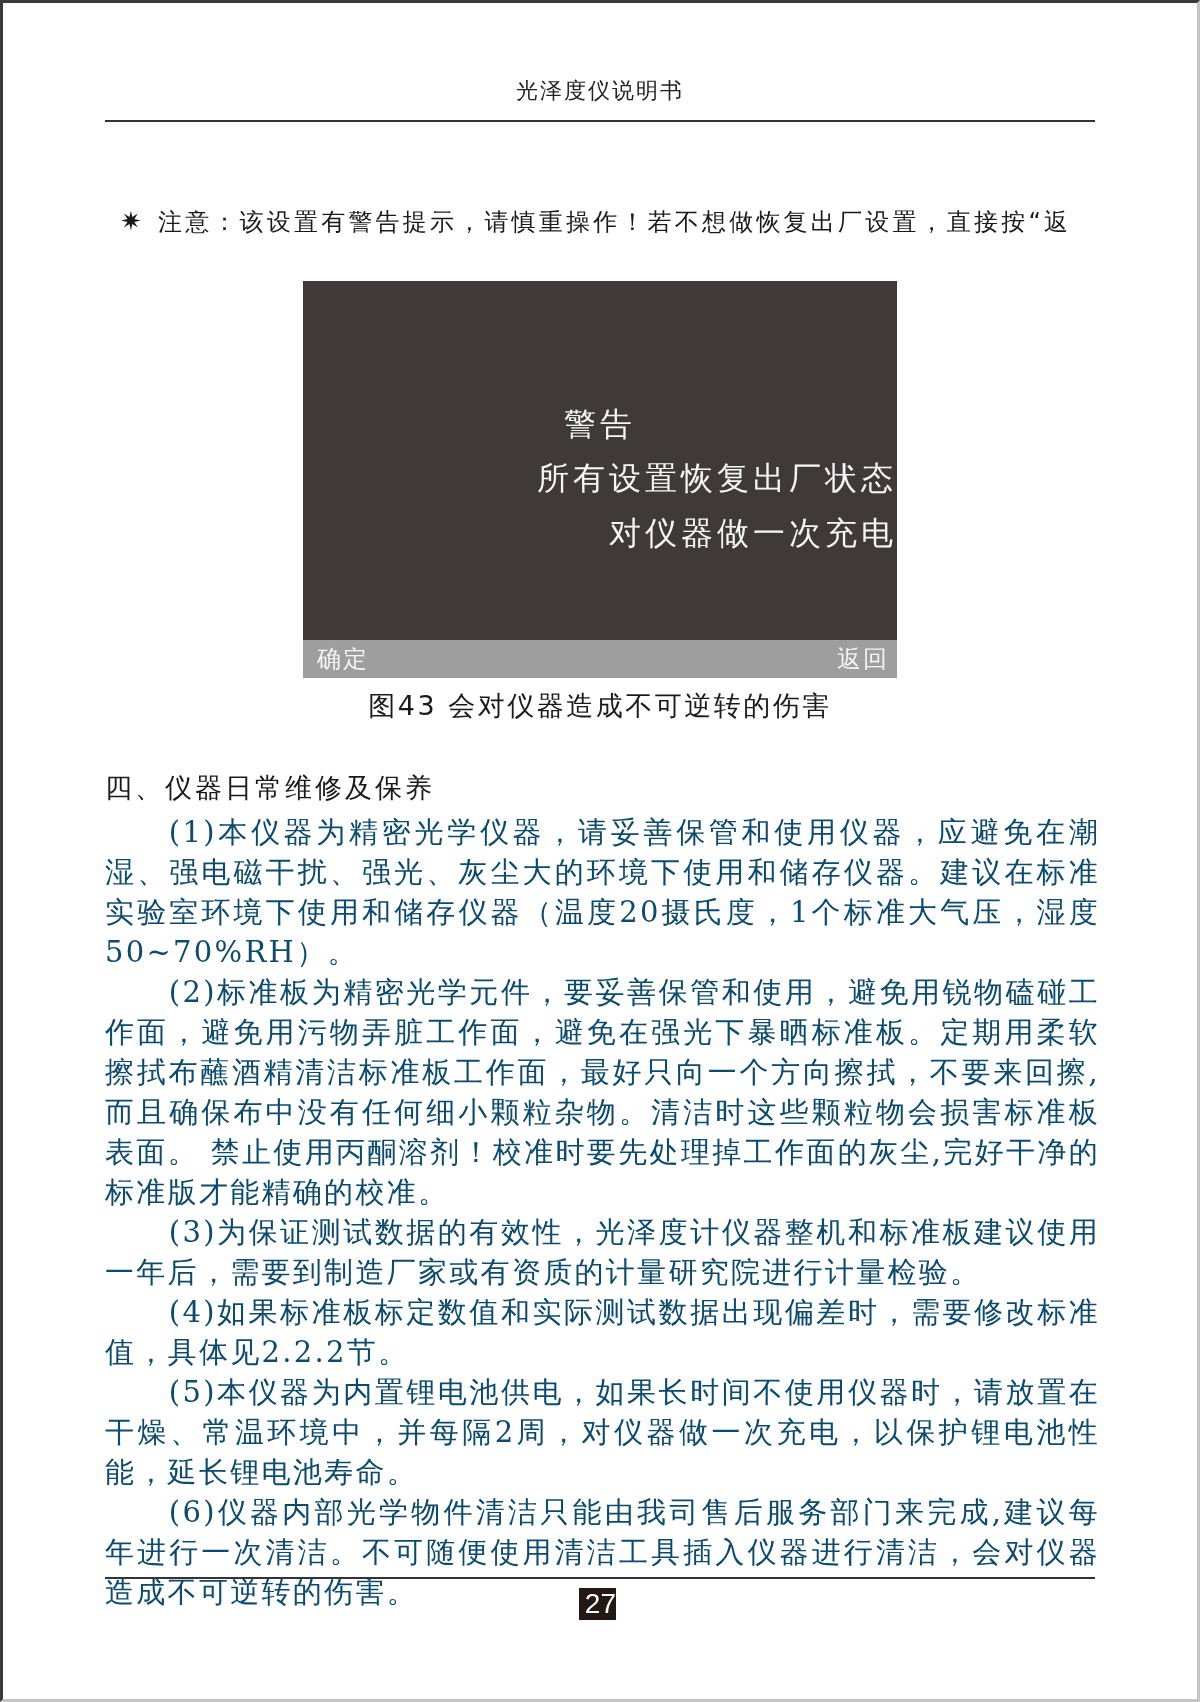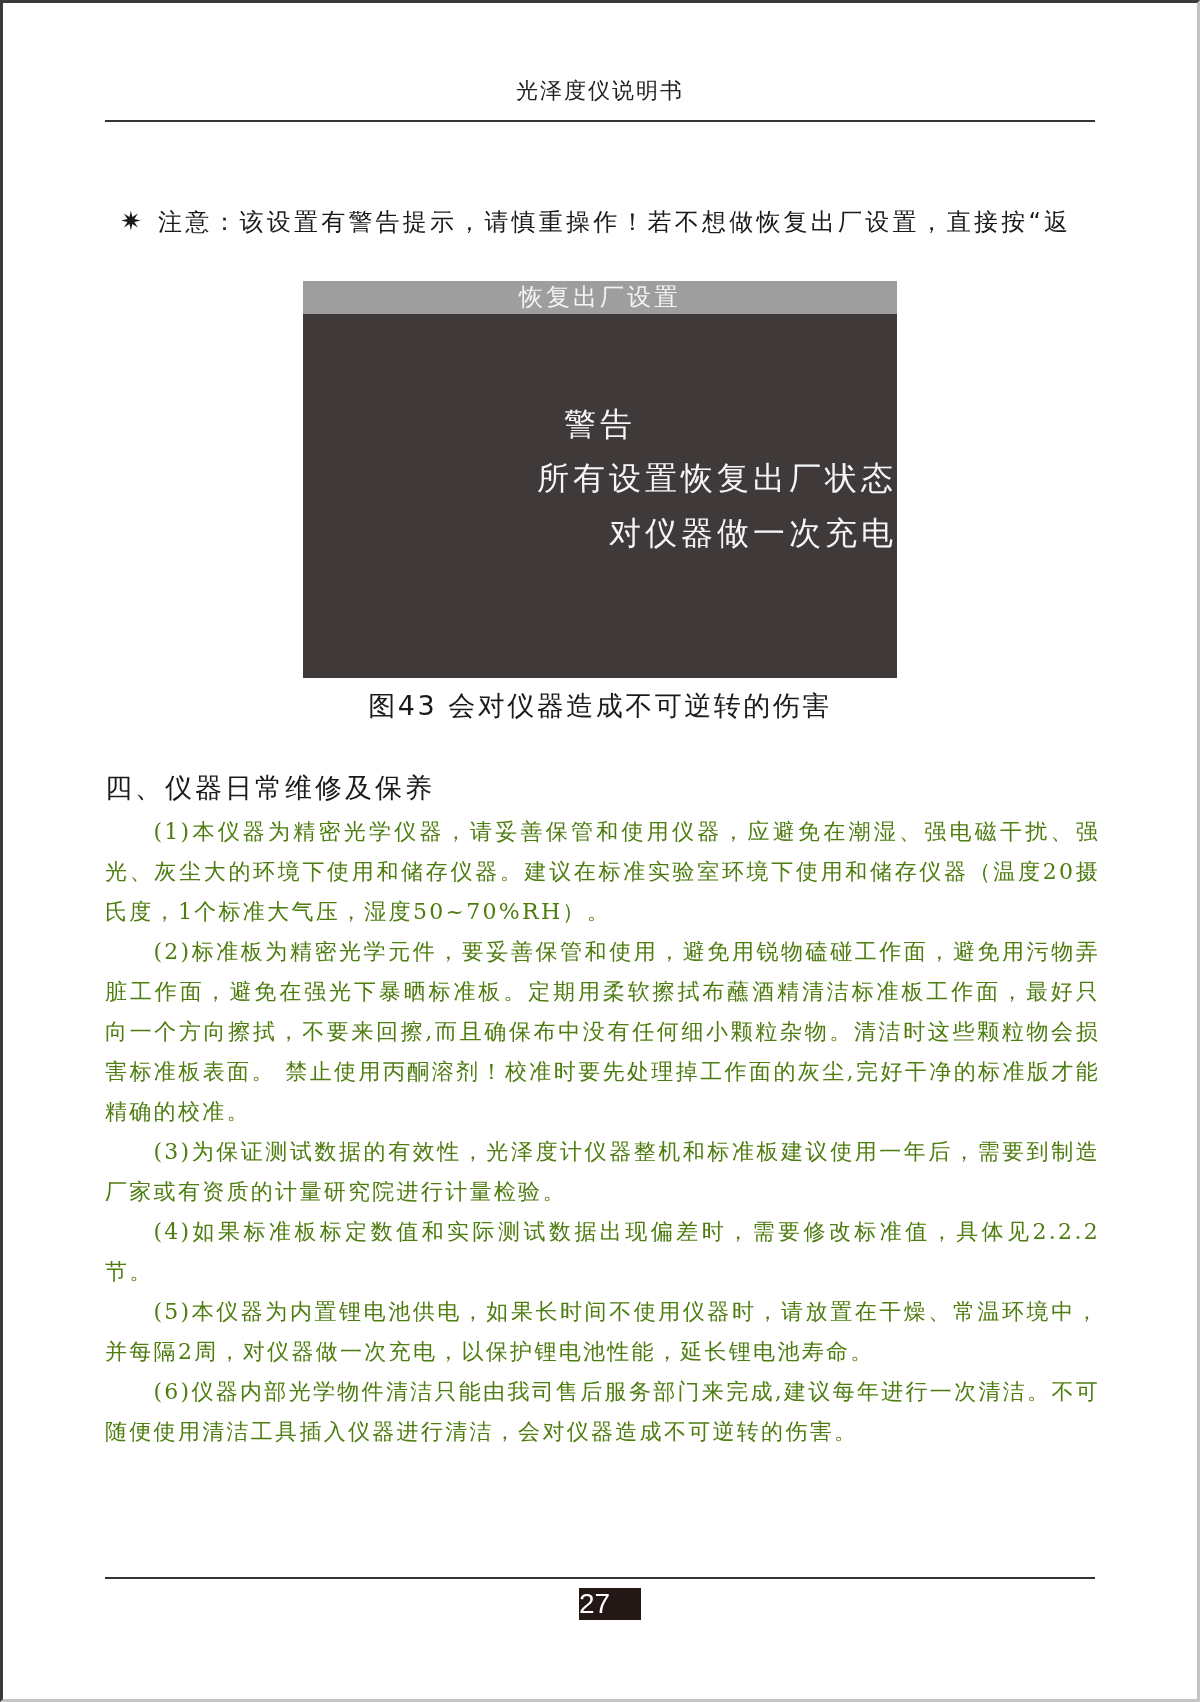--- a/index.html
+++ b/index.html
@@ -52,51 +52,54 @@
   .caption {
     position: absolute; left: 0; width: 1200px; top: 688px;
     text-align: center; font-size: 27px; letter-spacing: 2.5px; color: #1a1a1a;
   }
   .section-title {
     position: absolute; left: 105px; top: 770px; font-size: 27px; letter-spacing: 3px; color: #1a1a1a;
   }
   .body-text {
     position: absolute; left: 105px; top: 812px; width: 995px;
     font-family: "DejaVu Serif", "Liberation Serif", serif;
-    font-size: 22px; line-height: 40px; letter-spacing: 2.3px; color: #4d7c0f;
+    font-size: 29px; line-height: 40px; letter-spacing: 2.3px; color: #0c4a6e;
     text-align: justify;
   }
   .body-text p { margin: 0; text-indent: 2.2em; }
 
   .foot-rule {
     position: absolute; left: 105px; width: 990px; top: 1577px; height: 2px; background: #333;
   }
   .page-num {
-    position: absolute; left: 579px; top: 1588px; width: 62px; height: 32px;
-    background: #231815; color: #ffffff; text-align: left;
+    position: absolute; left: 579px; top: 1588px; width: 37px; height: 32px;
+    background: #231815; color: #ffffff; text-align: right;
     font-family: "Liberation Sans", sans-serif; font-size: 28px; line-height: 32px;
   }
 </style>
 </head>
 <body>
 
 <div class="frame"></div>
 
 <div class="running-head">光泽度仪说明书</div>
 <div class="head-rule"></div>
 
 <div class="note">
   <span class="star">✷</span><span>注意：该设置有警告提示，请慎重操作！若不想做恢复出厂设置，直接按“返</span>
 </div>
 
 <div class="device">
-  <div class="titlebar">恢复出厂设置</div>
   <div class="msg msg1">警告</div>
   <div class="msg msg2">所有设置恢复出厂状态</div>
   <div class="msg msg3">对仪器做一次充电</div>
+  <div class="softbar">
+    <span class="ok">确定</span>
+    <span class="back">返回</span>
+  </div>
 </div>
 
 <div class="caption">图43 会对仪器造成不可逆转的伤害</div>
 
 <div class="section-title">四、仪器日常维修及保养</div>
 
 <div class="body-text">
   <p>(1)本仪器为精密光学仪器，请妥善保管和使用仪器，应避免在潮湿、强电磁干扰、强光、灰尘大的环境下使用和储存仪器。建议在标准实验室环境下使用和储存仪器（温度20摄氏度，1个标准大气压，湿度50~70%RH）。</p>
   <p>(2)标准板为精密光学元件，要妥善保管和使用，避免用锐物磕碰工作面，避免用污物弄脏工作面，避免在强光下暴晒标准板。定期用柔软擦拭布蘸酒精清洁标准板工作面，最好只向一个方向擦拭，不要来回擦,而且确保布中没有任何细小颗粒杂物。清洁时这些颗粒物会损害标准板表面。 禁止使用丙酮溶剂！校准时要先处理掉工作面的灰尘,完好干净的标准版才能精确的校准。</p>
   <p>(3)为保证测试数据的有效性，光泽度计仪器整机和标准板建议使用一年后，需要到制造厂家或有资质的计量研究院进行计量检验。</p>

